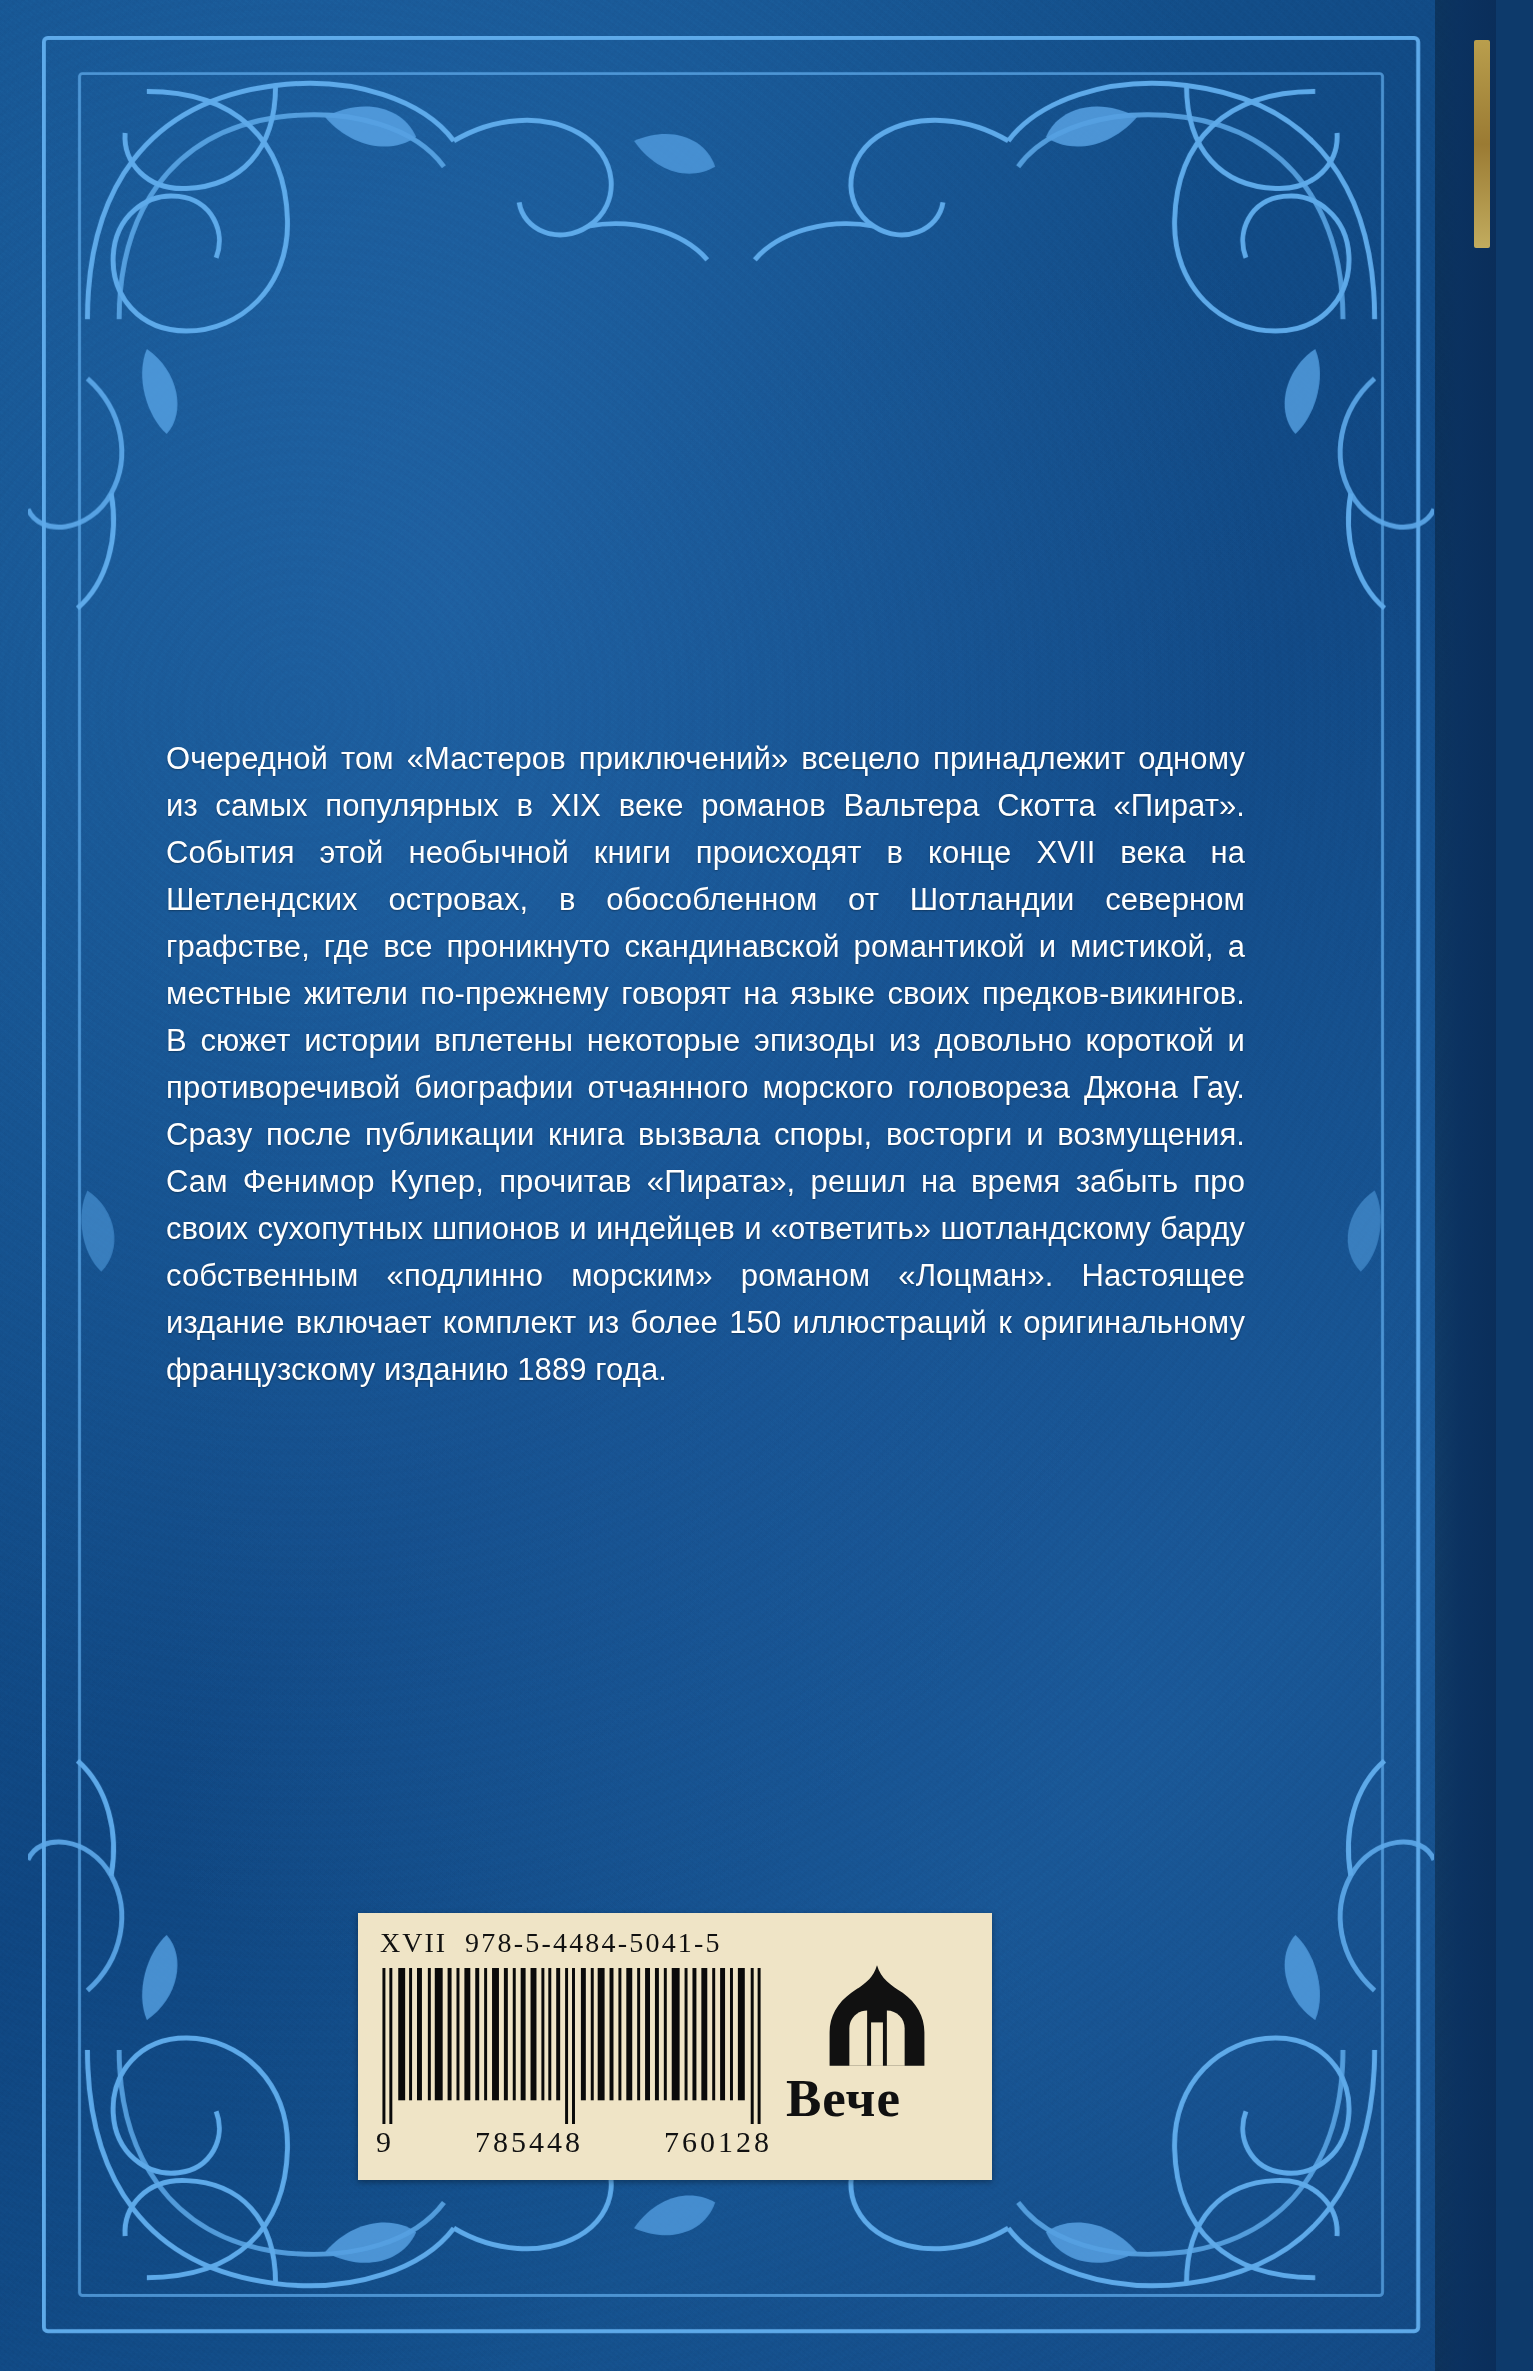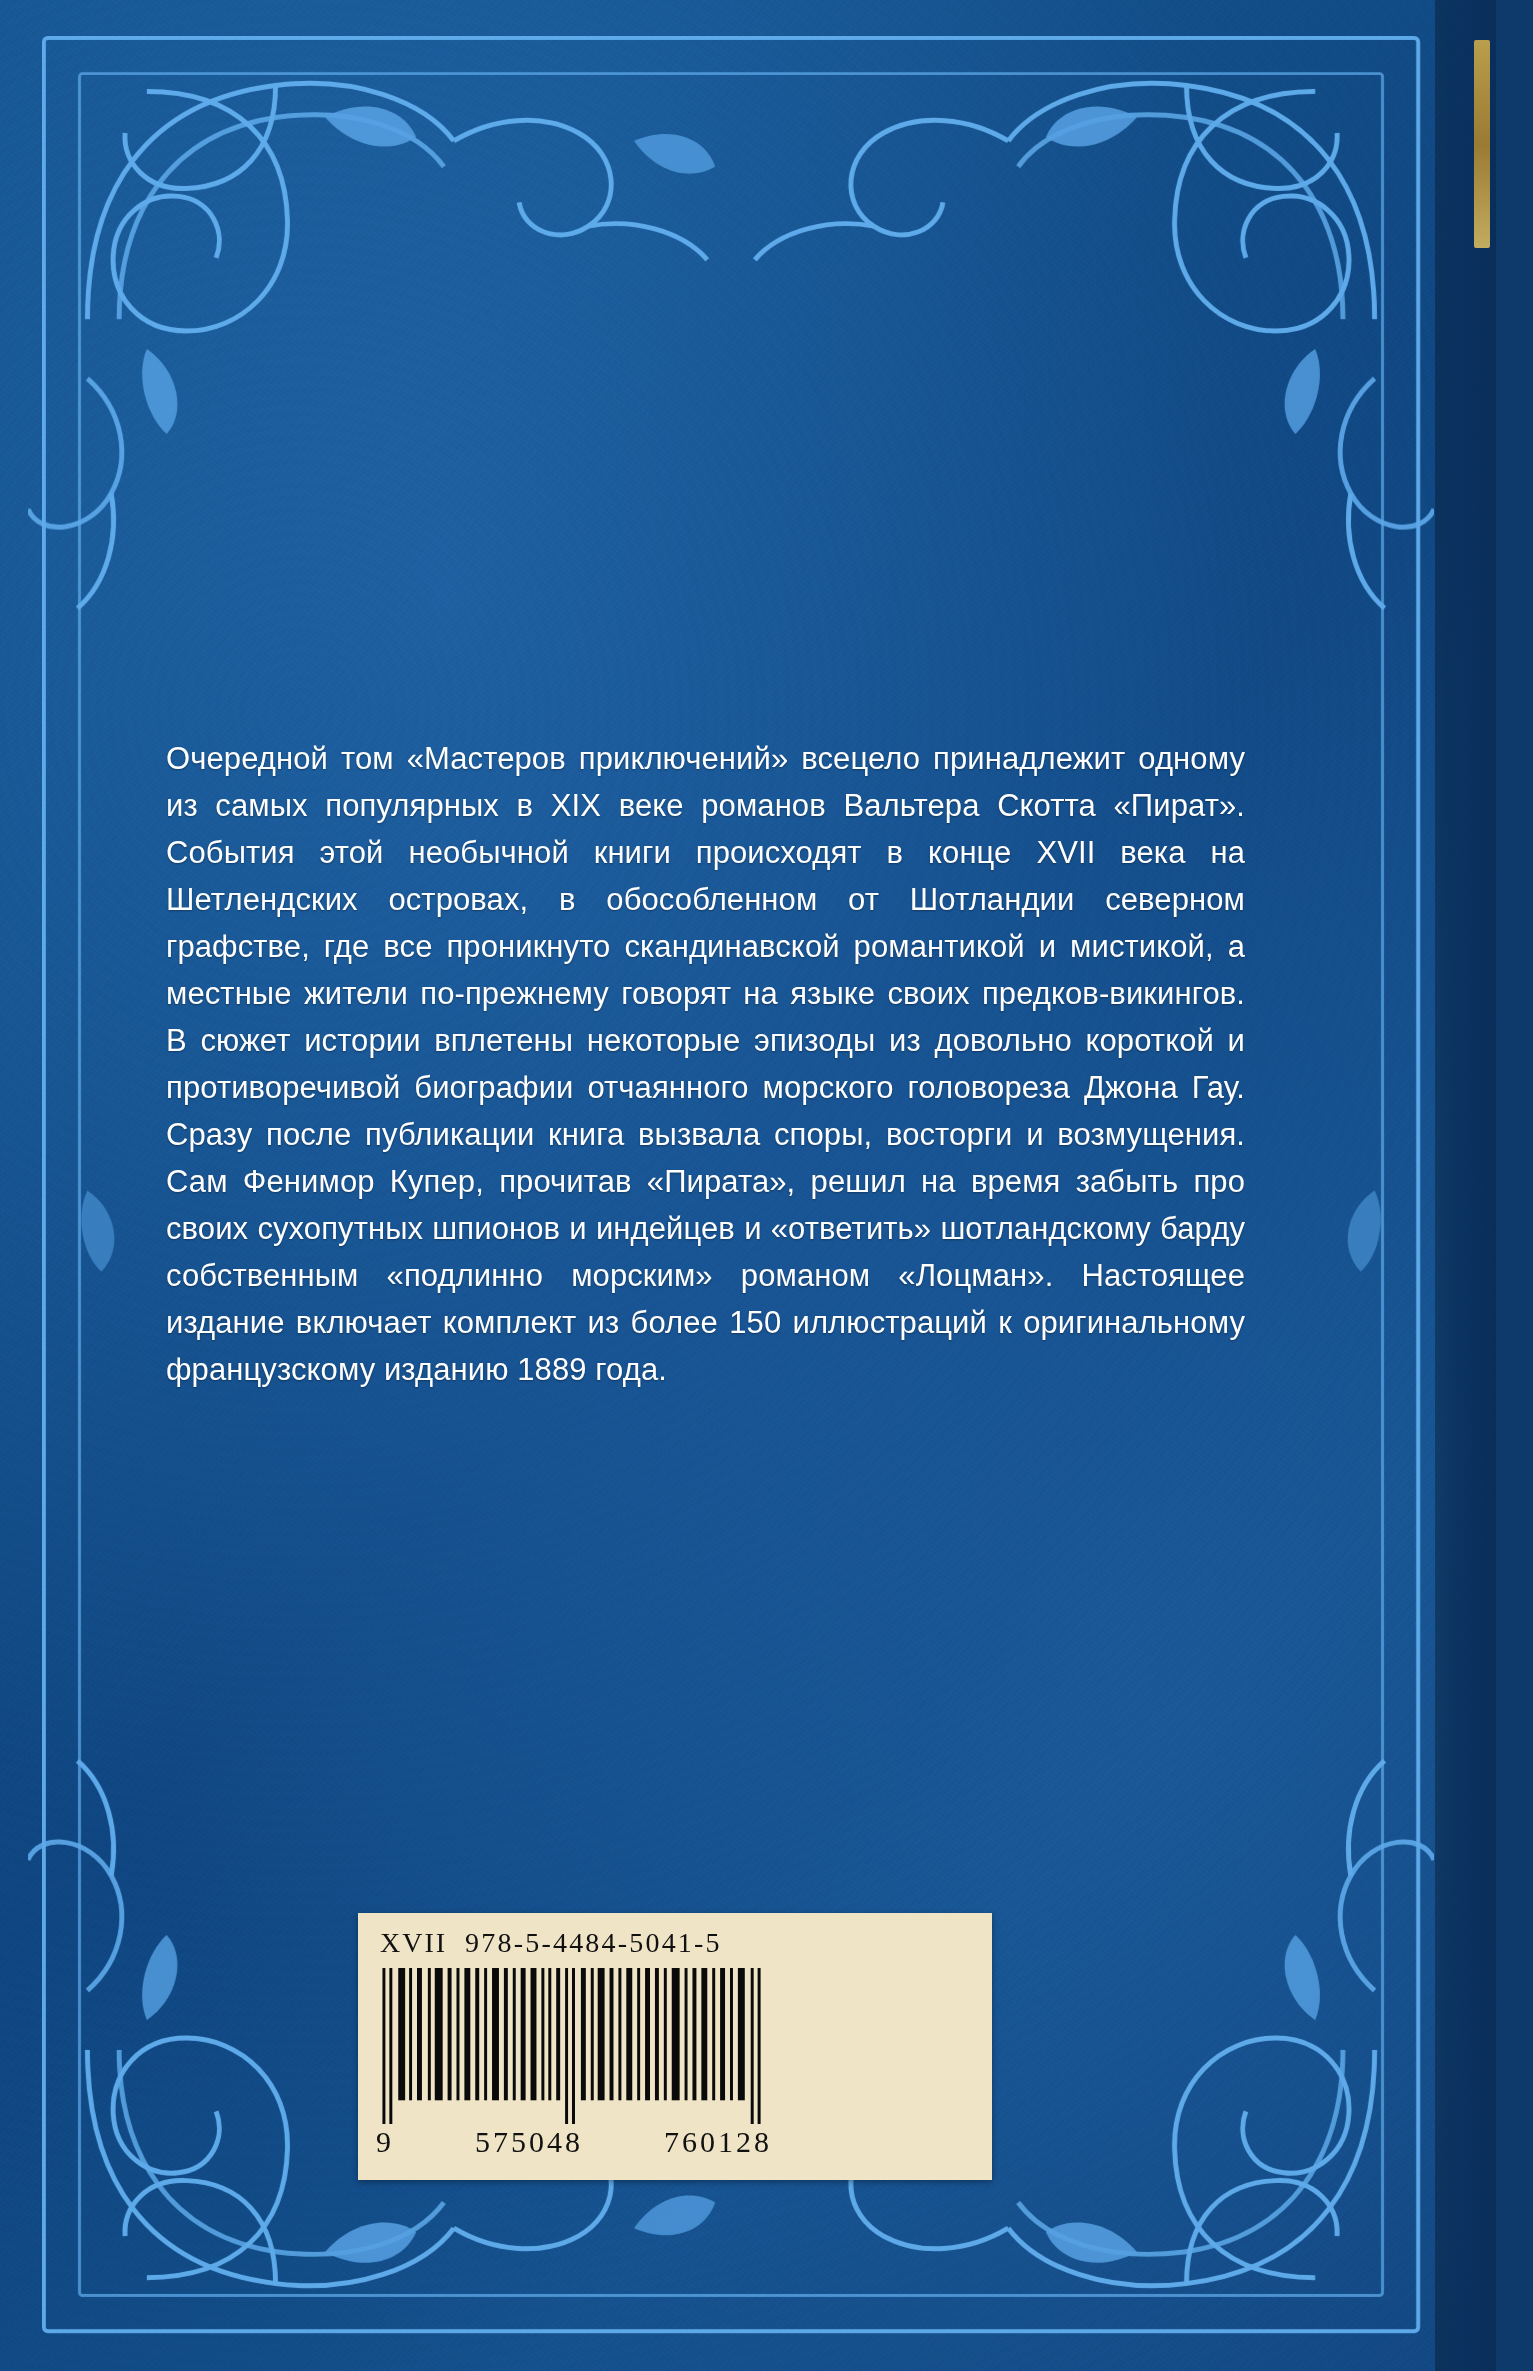--- a/index.html
+++ b/index.html
@@ -279,22 +279,35 @@
           <rect x="354" y="0" width="3" height="134"></rect>
           <rect x="362" y="0" width="7" height="134"></rect>
           <rect x="375" y="0" width="3" height="158"></rect>
           <rect x="382" y="0" width="3" height="158"></rect>
         </g>
       </svg>
     </div>
 
     <div class="barcode-digits">
       <span>9</span>
-      <span>575048</span>
+      <span>785448</span>
       <span>760128</span>
     </div>
 
+    <div class="publisher">
+      <svg class="mark" width="158" height="104" viewBox="0 0 160 105" xmlns="http://www.w3.org/2000/svg">
+        <g fill="#111">
+          <path d="M80 2 C76 16 66 22 54 30 C40 40 32 54 32 70 L32 104 L128 104 L128 70 C128 54 120 40 106 30 C94 22 84 16 80 2 Z"></path>
+        </g>
+        <g fill="#efe4c6">
+          <path d="M52 104 L52 66 C52 56 60 48 70 48 L70 104 Z"></path>
+          <path d="M90 104 L90 48 C100 48 108 56 108 66 L108 104 Z"></path>
+          <rect x="74" y="60" width="12" height="44"></rect>
+        </g>
+      </svg>
+      <div class="name">Вече</div>
+    </div>
   </div>
 
   <div class="spine-edge"></div>
   <div class="spine-gold"></div>
 </div>
 
 
 </body></html>

